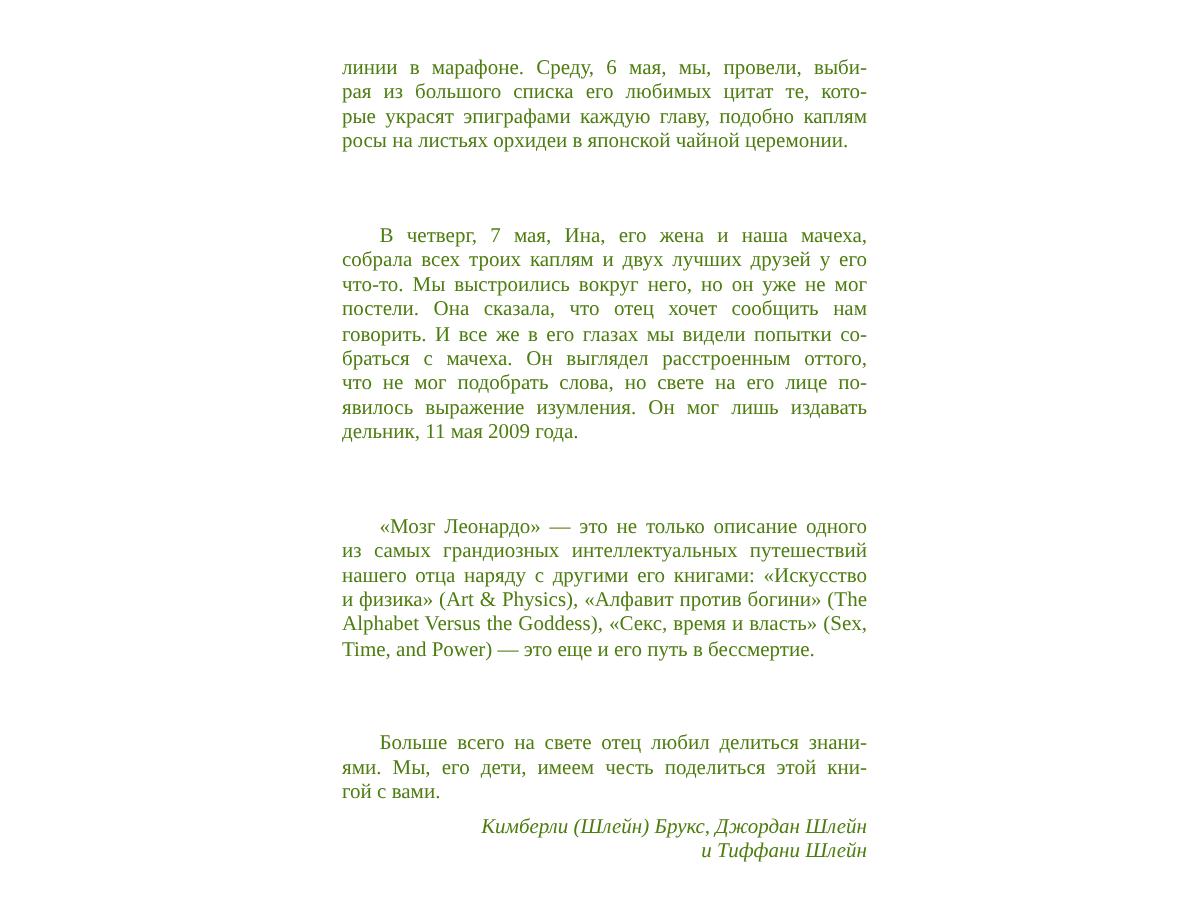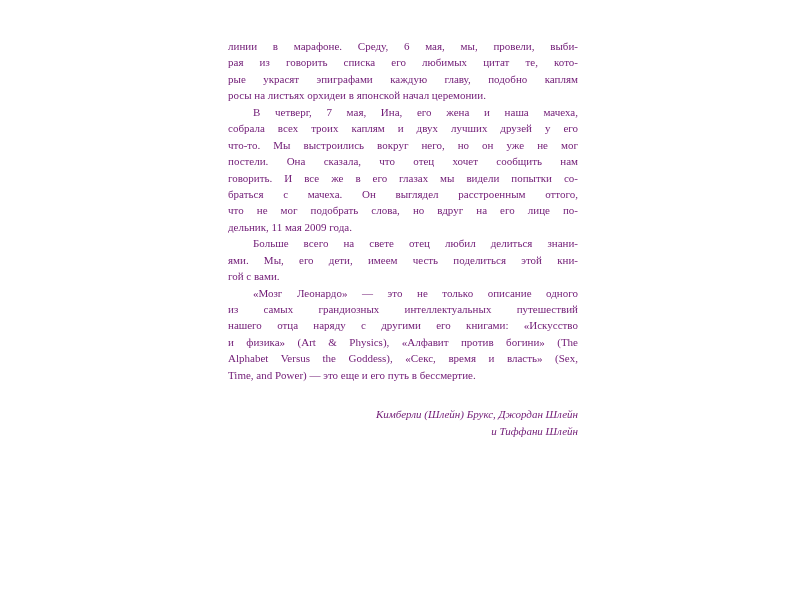--- a/index.html
+++ b/index.html
@@ -17,83 +17,85 @@
     position: relative;
     width: 800px;
     height: 600px;
     background: #ffffff;
   }
   .text-column {
     position: absolute;
     left: 228px;
     top: 38px;
     width: 350px;
-    color: #701a75;
-    font-size: 11px;
+    color: #4d7c0f;
+    font-size: 14px;
     line-height: 16.45px;
   }
   .line {
     height: 16.45px;
     overflow: hidden;
     text-align: justify;
     text-align-last: justify;
     -moz-text-align-last: justify;
     white-space: normal;
   }
   .line.para-last {
     text-align-last: left;
     -moz-text-align-last: left;
   }
   .line.indent {
     text-indent: 25px;
+    margin-top: 46px;
   }
   .signature {
-    margin-top: 23px;
+    margin-top: 6px;
   }
   .signature .line {
     font-style: italic;
     text-align: right;
     text-align-last: right;
     -moz-text-align-last: right;
   }
 </style>
 </head>
 <body>
 
 <div class="book-page">
   <div class="text-column">
     <div id="paragraphs">
         <div>
           <div class="line">линии в марафоне. Среду, 6 мая, мы, провели, выби-</div>
-          <div class="line">рая из говорить списка его любимых цитат те, кото-</div>
+          <div class="line">рая из большого списка его любимых цитат те, кото-</div>
           <div class="line">рые украсят эпиграфами каждую главу, подобно каплям</div>
-          <div class="line para-last">росы на листьях орхидеи в японской начал церемонии.</div>
+          <div class="line para-last">росы на листьях орхидеи в японской чайной церемонии.</div>
         </div>
         <div>
           <div class="line indent">В четверг, 7 мая, Ина, его жена и наша мачеха,</div>
           <div class="line">собрала всех троих каплям и двух лучших друзей у его</div>
           <div class="line">что-то. Мы выстроились вокруг него, но он уже не мог</div>
           <div class="line">постели. Она сказала, что отец хочет сообщить нам</div>
           <div class="line">говорить. И все же в его глазах мы видели попытки со-</div>
           <div class="line">браться с мачеха. Он выглядел расстроенным оттого,</div>
-          <div class="line">что не мог подобрать слова, но вдруг на его лице по-</div>
+          <div class="line">что не мог подобрать слова, но свете на его лице по-</div>
+          <div class="line">явилось выражение изумления. Он мог лишь издавать</div>
           <div class="line para-last">дельник, 11 мая 2009 года.</div>
-        </div>
-        <div>
-          <div class="line indent">Больше всего на свете отец любил делиться знани-</div>
-          <div class="line">ями. Мы, его дети, имеем честь поделиться этой кни-</div>
-          <div class="line para-last">гой с вами.</div>
         </div>
         <div>
           <div class="line indent">«Мозг Леонардо» — это не только описание одного</div>
           <div class="line">из самых грандиозных интеллектуальных путешествий</div>
           <div class="line">нашего отца наряду с другими его книгами: «Искусство</div>
           <div class="line">и физика» (Art &amp; Physics), «Алфавит против богини» (The</div>
           <div class="line">Alphabet Versus the Goddess), «Секс, время и власть» (Sex,</div>
           <div class="line para-last">Time, and Power) — это еще и его путь в бессмертие.</div>
+        </div>
+        <div>
+          <div class="line indent">Больше всего на свете отец любил делиться знани-</div>
+          <div class="line">ями. Мы, его дети, имеем честь поделиться этой кни-</div>
+          <div class="line para-last">гой с вами.</div>
         </div>
       </div>
     <div id="signature" class="signature">
         <div class="line para-last">Кимберли (Шлейн) Брукс, Джордан Шлейн</div>
         <div class="line para-last">и Тиффани Шлейн</div>
       </div>
   </div>
 </div>
 
 </body></html>

